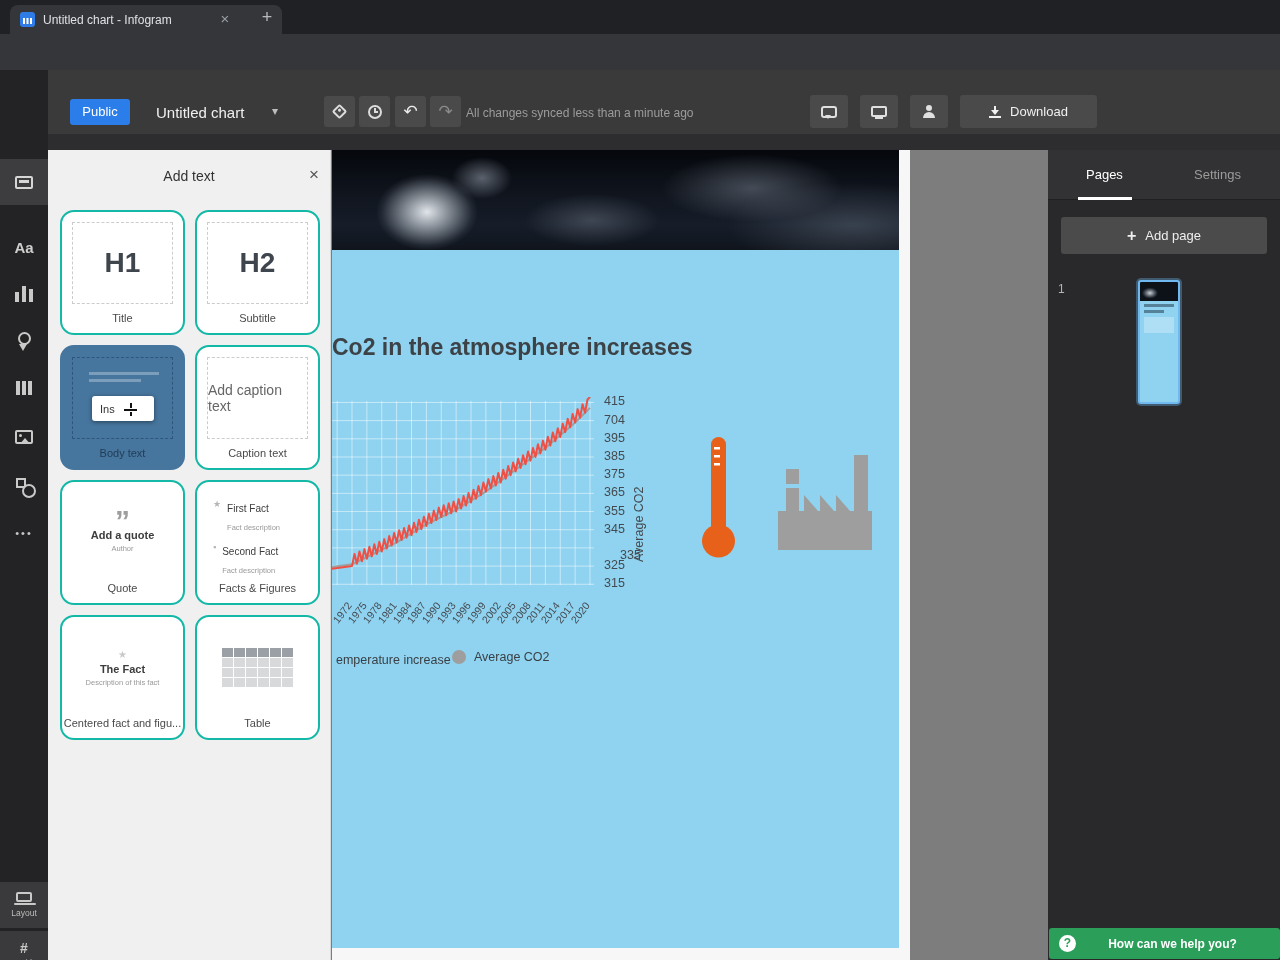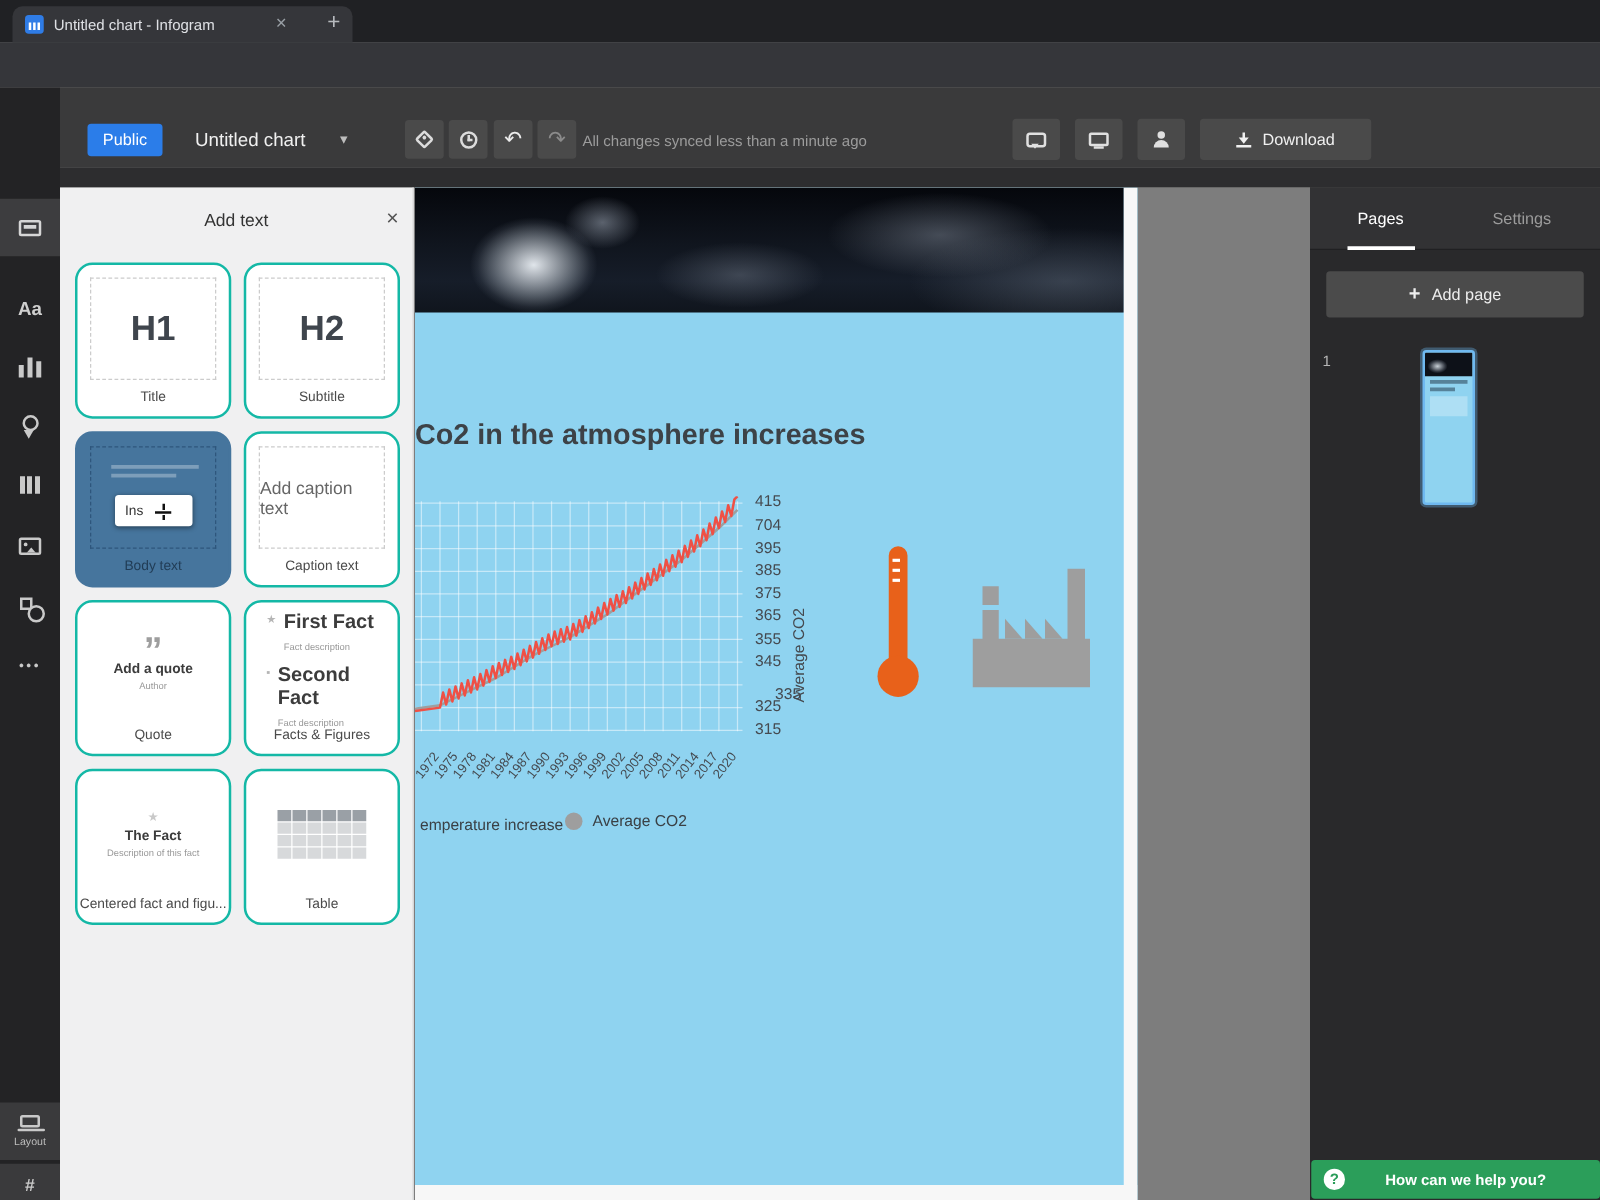--- a/index.html
+++ b/index.html
@@ -107,21 +107,21 @@
   .move-cur::before { content:''; position:absolute; left:5.5px; top:0; width:2px; height:13px; background:#111; box-shadow:0 0 0 1px #fff; }
   .move-cur::after { content:''; position:absolute; left:0; top:5.5px; width:13px; height:2px; background:#111; box-shadow:0 0 0 1px #fff; }
   .caption-preview { font-size:14px; color:#666; }
   .card-preview { position:absolute; left:8px; top:8px; right:8px; bottom:28px; display:flex; flex-direction:column; align-items:center; justify-content:center; gap:3px; }
   .quote-mark { font-size:30px; font-weight:bold; color:#9e9e9e; line-height:0.6; height:14px; }
   .pv-title { font-size:11px; font-weight:bold; color:#3c3c3c; }
   .pv-sub { font-size:7.5px; color:#999; }
   .fact-rows { position:absolute; left:16px; top:18px; right:6px; bottom:28px; display:flex; flex-direction:column; justify-content:center; gap:7px; }
   .fact-row { display:flex; gap:6px; }
   .fact-ic { font-size:9px; color:#b5b5b5; line-height:12px; }
-  .fact-t { font-size:16px; font-weight:bold; color:#3c3c3c; }
+  .fact-t { font-size:10px; font-weight:normal; color:#3c3c3c; }
   .fact-d { font-size:7.5px; color:#999; }
   .star-sm { font-size:10px; color:#c9c9c9; }
   .tbl-graphic { display:grid; grid-template-columns:repeat(6,11px); grid-auto-rows:9px; gap:1px; }
   .tbl-graphic div { background:#d7d9db; }
   .tbl-graphic div.hdr { background:#9aa0a6; }
 
   
   .canvas { position:absolute; left:331px; top:150px; width:717px; height:810px; background:#7d7d7d; overflow:hidden; }
   .page { position:absolute; left:1px; top:0; width:578px; height:810px; background:#8fd3f0; overflow:hidden; }
   .page-edge-right { position:absolute; right:0; top:0; width:11px; height:100%; background:#f7f7f7; }

